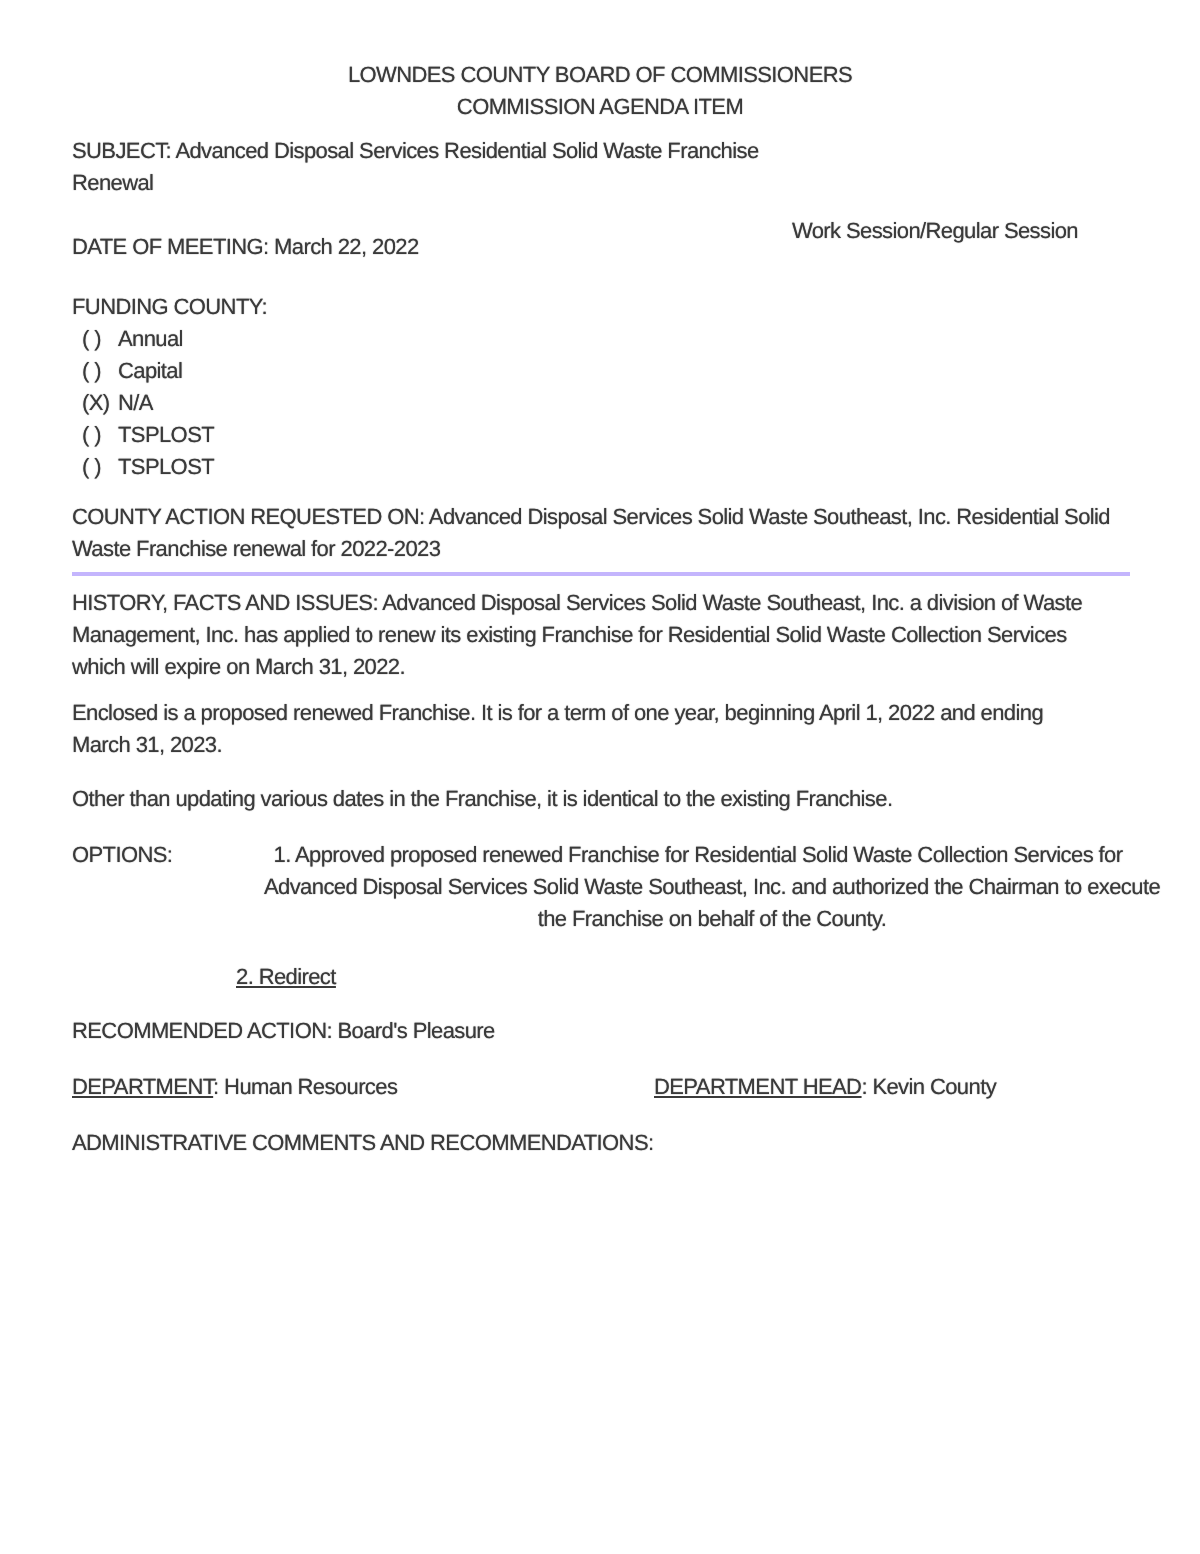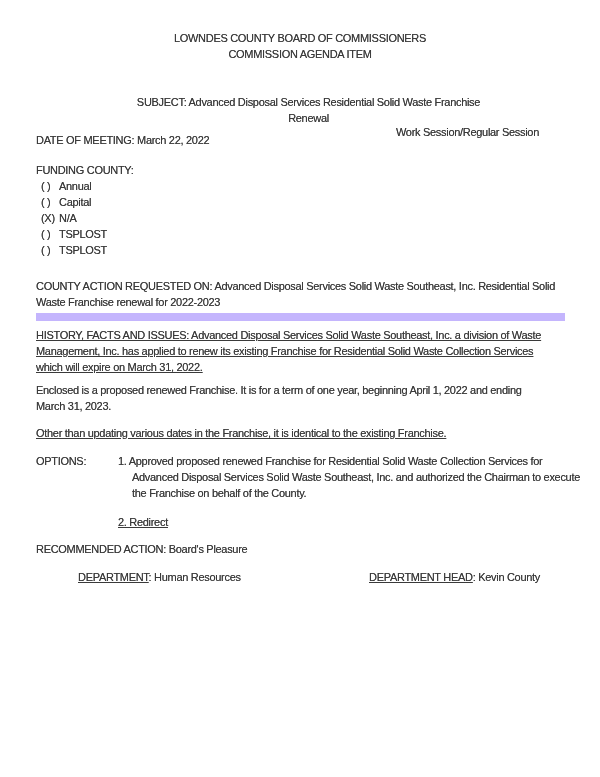--- a/index.html
+++ b/index.html
@@ -22,76 +22,77 @@
     padding: 30px 19px 0 36px;
   }
   .pre { white-space: pre; }
 
   .title-block {
     text-align: center;
     margin-left: -36px;
     margin-right: -19px;
   }
 
-  .subject-block { margin-top: 32px; text-align: center; }
+  .subject-block { margin-top: 6px; }
 
   .date-row {
-    margin-top: 6px;
+    margin-top: 16px;
     display: flex;
     justify-content: space-between;
     align-items: flex-start;
   }
   .session-type {
     transform: translateY(-8px);
     margin-right: 42px;
   }
 
   .budget-block { margin-top: 14px; }
 
   .funding-list { margin-left: 5px; }
   .funding-row { display: flex; }
   .checkbox-mark {
     display: inline-block;
     width: 18px;
     flex: 0 0 18px;
   }
 
   .county-action {
-    margin-top: 20px;
+    margin-top: 9px;
     margin-right: 16px;
     padding-bottom: 3px;
-    border-bottom: 8px solid #c4b5fd;
+    border-bottom: 2px solid #c4b5fd;
   }
 
-  .history-block  { margin-top: 6px; text-decoration: underline; }
+  .history-block  { margin-top: 6px; }
   .enclosed-block { margin-top: 7px; }
-  .other-block    { margin-top: 11px; text-decoration: underline; }
+  .other-block    { margin-top: 11px; }
 
   .options-row {
     margin-top: 12px;
     display: flex;
     gap: 28px;
   }
   .options-label {
     flex: 0 0 54px;
   }
   .option-1 {
     padding-left: 14px;
     text-indent: -14px;
+    text-align: center;
   }
   .option-2 { margin-top: 13px; text-decoration: underline; }
 
   .recommended-block { margin-top: 11px; }
 
   .department-row {
     margin-top: 12px;
     display: flex;
   }
   .department-col { flex: 0 0 291px; }
-  .underlined { text-decoration: underline; margin-left: 42px; }
+  .underlined { text-decoration: underline; }
 
   .admin-block { margin-top: 12px; }
 </style>
 </head>
 <body>
 
 <div class="page">
 
   <div class="title-block">
     <div>LOWNDES COUNTY BOARD OF COMMISSIONERS</div>
@@ -159,14 +160,15 @@
 
   <div class="department-row">
     <div class="department-col">
       <span class="underlined">DEPARTMENT</span><span>: Human Resources</span>
     </div>
     <div>
       <span class="underlined">DEPARTMENT HEAD</span><span>: Kevin County</span>
     </div>
   </div>
 
+  <div class="admin-block">ADMINISTRATIVE COMMENTS AND RECOMMENDATIONS:</div>
 
 </div>
 
 </body></html>

